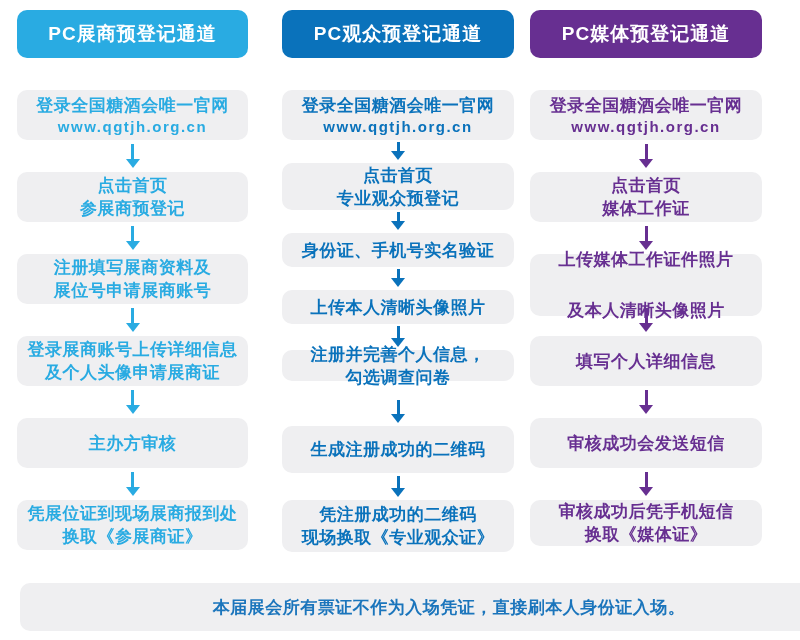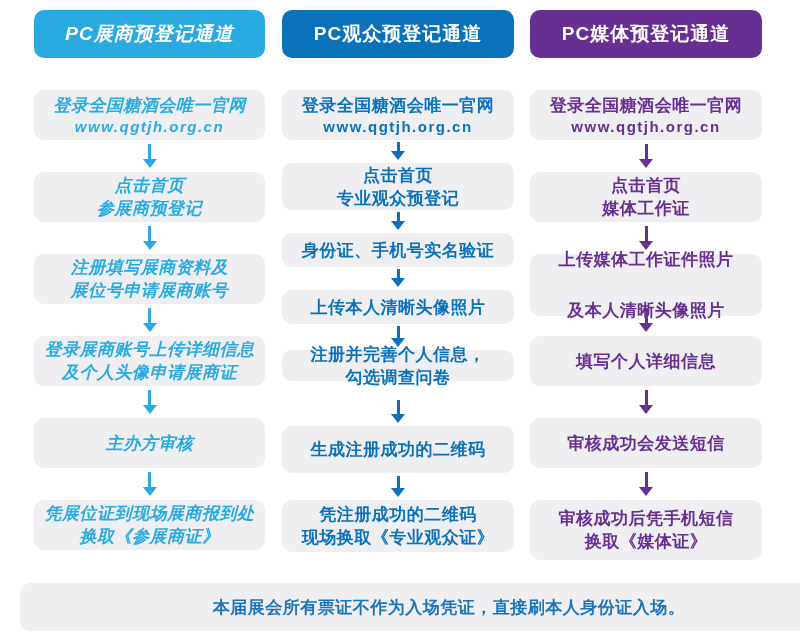--- a/index.html
+++ b/index.html
@@ -65,21 +65,21 @@
     color:var(--footer-color);
     white-space:nowrap;
     padding-left:48px;
   }
 </style>
 </head>
 <body style="--accent1: #29abe2; --accent2: #0a72bb; --accent3: #672f91; --footer-color: #1b75bc; --box-bg: #efeff1;">
 
 <div class="stage">
 
-  <div class="col" style="left:34px;width:231px;font-style:italic;">
+  <div class="col" style="left:17px;width:231px;">
     <div class="chip a1">PC展商预登记通道</div>
 
     <div class="box t1" style="top:90px;height:50px;">
       <div class="line">登录全国糖酒会唯一官网</div>
       <div class="line url">www.qgtjh.org.cn</div>
     </div>
     <div class="arrow a1" style="top:144px;height:24px;">
         <i class="shaft"></i>
         <i class="head"></i>
       </div>
@@ -229,21 +229,21 @@
       </div>
 
     <div class="box t3" style="top:418px;height:50px;">
       <div class="line">审核成功会发送短信</div>
     </div>
     <div class="arrow a3" style="top:472px;height:24px;">
         <i class="shaft"></i>
         <i class="head"></i>
       </div>
 
-    <div class="box t3" style="top:500px;height:60px;">
+    <div class="box t3" style="top:500px;height:46px;">
       <div class="line">审核成功后凭手机短信</div>
       <div class="line">换取《媒体证》</div>
     </div>
   </div>
 
   <div class="footer">
     <span>本届展会所有票证不作为入场凭证，直接刷本人身份证入场。</span>
   </div>
 
 </div>

